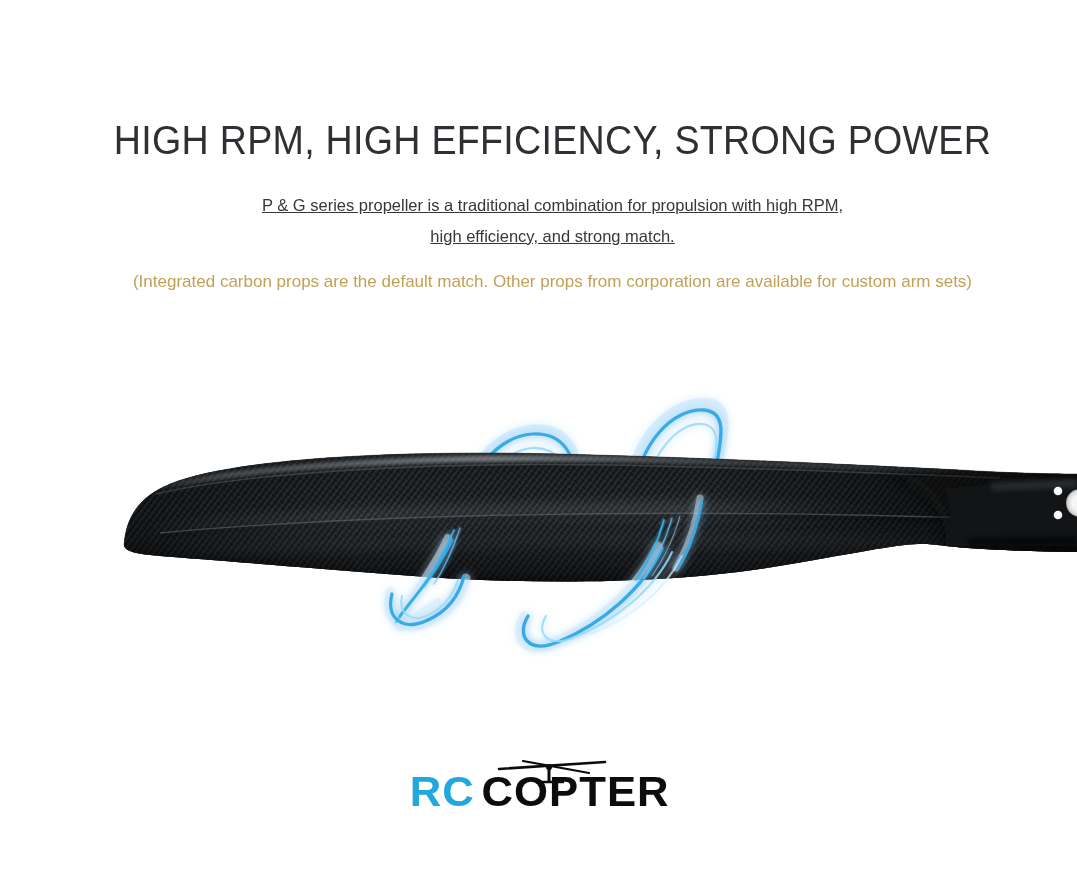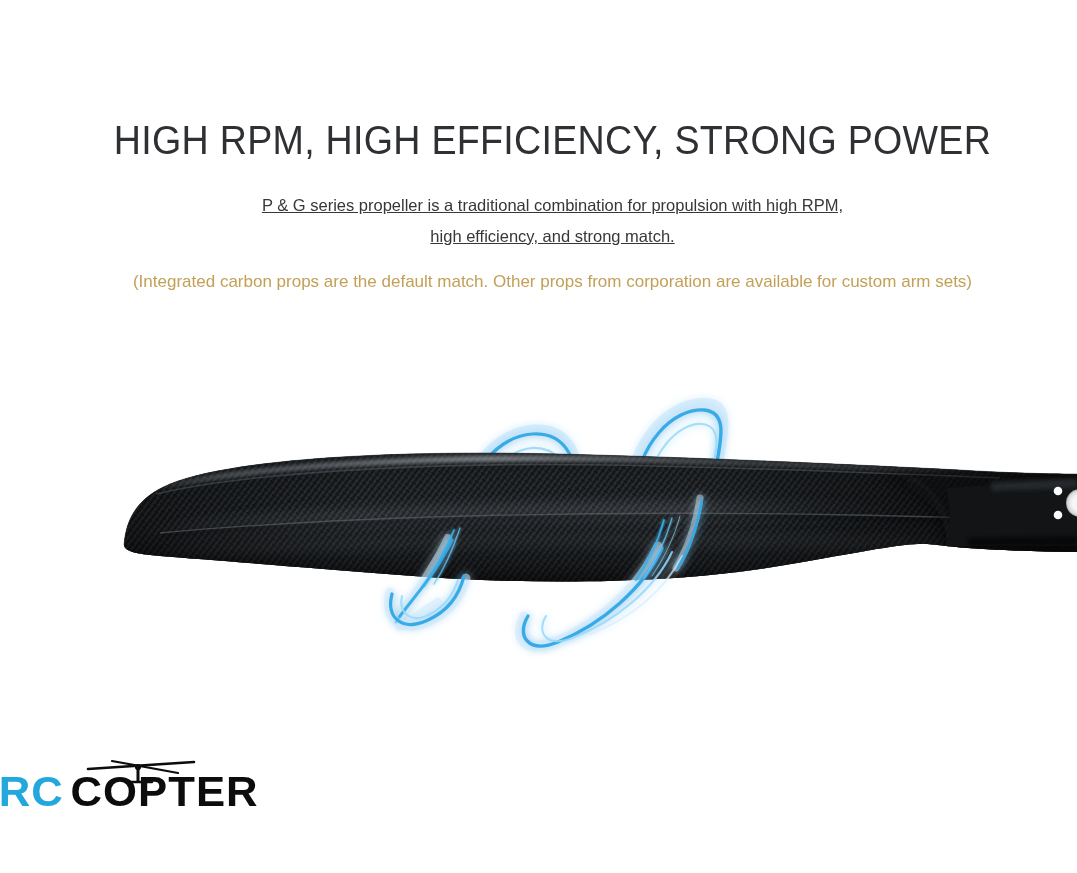--- a/index.html
+++ b/index.html
@@ -87,20 +87,21 @@
     display: block;
   }
 
   
   .logo {
     position: absolute;
     left: 0;
     top: 756px;
     width: 1077px;
     height: 70px;
+    text-align: center;
   }
   .logo-inner {
     display: inline-block;
     position: relative;
     height: 70px;
     line-height: 70px;
     white-space: nowrap;
   }
   .logo-word {
     font-family: "Liberation Sans", "DejaVu Sans", sans-serif;

